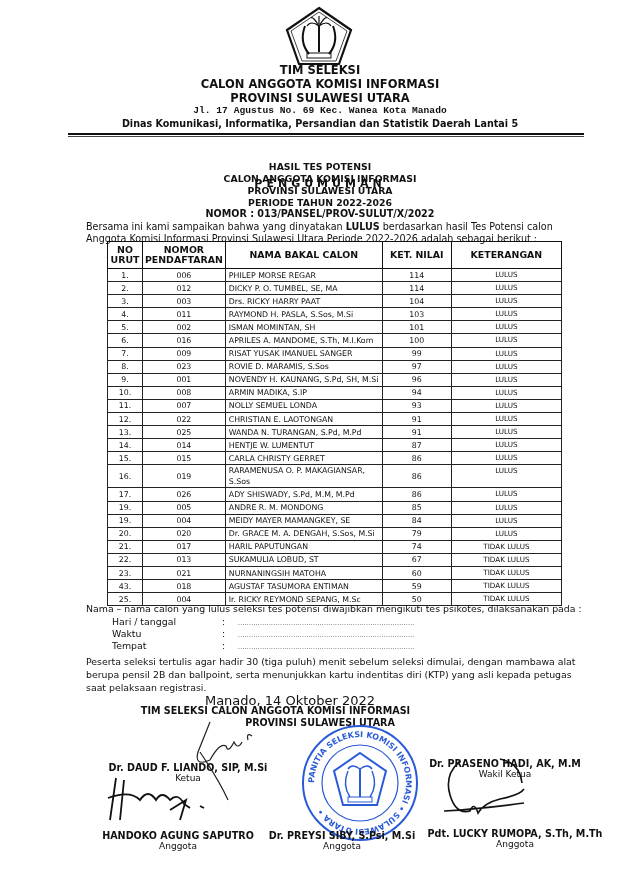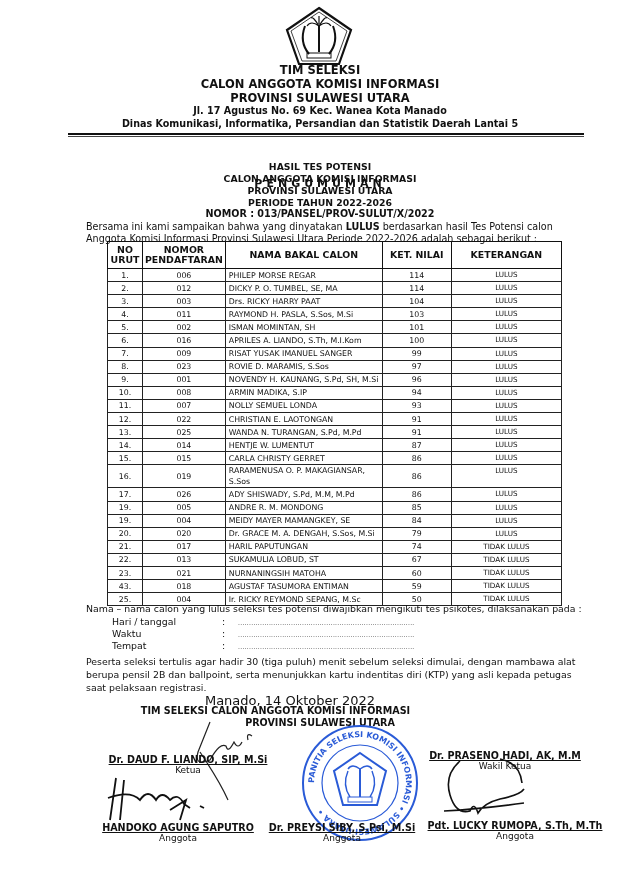--- a/index.html
+++ b/index.html
@@ -3,21 +3,21 @@
 <meta charset="utf-8">
 <style>
   html, body { margin: 0; padding: 0; background: #ffffff; }
   body { width: 640px; height: 878px; position: relative; overflow: hidden; font-family: "DejaVu Sans", sans-serif; color: #111; }
   .abs { position: absolute; }
   .logo { left: 283px; top: 6px; width: 72px; height: 60px; }
   .hdr { left: 0; width: 640px; text-align: center; font-weight: bold; }
   .h1 { top: 63px; font-size: 11.5px; }
   .h2 { top: 77px; font-size: 11.5px; }
   .h3 { top: 91px; font-size: 11.5px; }
-  .h4 { top: 105px; font-size: 9.6px; }
+  .h4 { top: 105px; font-size: 9.6px; font-family: Liberation Mono, monospace; }
   .h5 { top: 118px; font-size: 9.6px; }
   .rule { left: 68px; top: 133px; width: 516px; height: 2px; background: #111; }
   .rule2 { left: 68px; top: 136px; width: 516px; height: 1px; background: #444; }
   .peng { top: 145px; font-size: 11px; letter-spacing: 4px; margin-top: 32px; }
   .s1 { top: 161px; font-size: 9.3px; }
   .s2 { top: 173px; font-size: 9.3px; }
   .s3 { top: 185px; font-size: 9.3px; }
   .s4 { top: 197px; font-size: 9.3px; }
   .s5 { top: 208px; font-size: 9.6px; }
   .intro { left: 86px; top: 221px; width: 500px; font-size: 9.6px; line-height: 12px; }
@@ -27,21 +27,21 @@
   td.c { text-align: center; }
   td.k { text-align: center; font-size: 7.2px; vertical-align: top; line-height: 9px; }
   .note { left: 86px; top: 603px; font-size: 9.4px; }
   .field { left: 112px; font-size: 9.4px; }
   .colon { left: 222px; font-size: 9.4px; }
   .dots { left: 238px; font-size: 6px; letter-spacing: 0.3px; color: #333; }
   .para { left: 86px; top: 655px; width: 500px; font-size: 9.4px; line-height: 13px; }
   .place { top: 693px; left: 0; width: 580px; text-align: center; font-size: 13px; }
   .team1 { top: 705px; left: 0; width: 551px; text-align: center; font-size: 9.6px; font-weight: bold; }
   .team2 { top: 717px; left: 0; width: 640px; text-align: center; font-size: 9.6px; font-weight: bold; }
-  .sig-name { font-weight: bold; font-size: 9.6px; text-decoration: underline; white-space: nowrap; }
+  .sig-name { font-weight: bold; font-size: 9.6px; white-space: nowrap; margin-top: 8px; }
   .sig-role { font-size: 9px; text-align: center; }
   .stamp { left: 300px; top: 723px; width: 120px; height: 120px; }
   .sig-svg { position: absolute; }
 </style>
 </head>
 <body>
 
 <div class="abs logo">
   <svg width="72" height="60" viewBox="0 0 72 60">
     <polygon points="36,2 68,24 56,58 16,58 4,24" fill="none" stroke="#111" stroke-width="2.2"></polygon>
@@ -112,21 +112,21 @@
       <tr>
         <td class="c">5.</td>
         <td class="c">002</td>
         <td>ISMAN MOMINTAN, SH</td>
         <td class="c">101</td>
         <td class="k">LULUS</td>
       </tr>
       <tr>
         <td class="c">6.</td>
         <td class="c">016</td>
-        <td>APRILES A. LIANDO, S.Th, M.I.Kom</td>
+        <td>APRILES A. MANDOME, S.Th, M.I.Kom</td>
         <td class="c">100</td>
         <td class="k">LULUS</td>
       </tr>
       <tr>
         <td class="c">7.</td>
         <td class="c">009</td>
         <td>RISAT YUSAK IMANUEL SANGER</td>
         <td class="c">99</td>
         <td class="k">LULUS</td>
       </tr>

